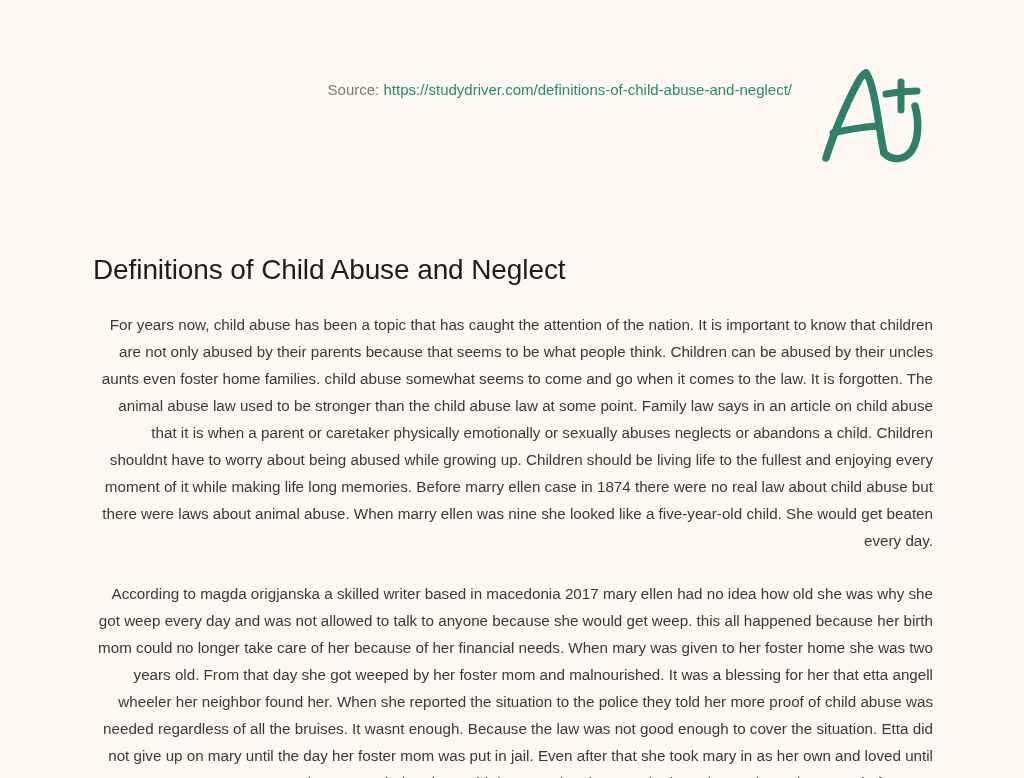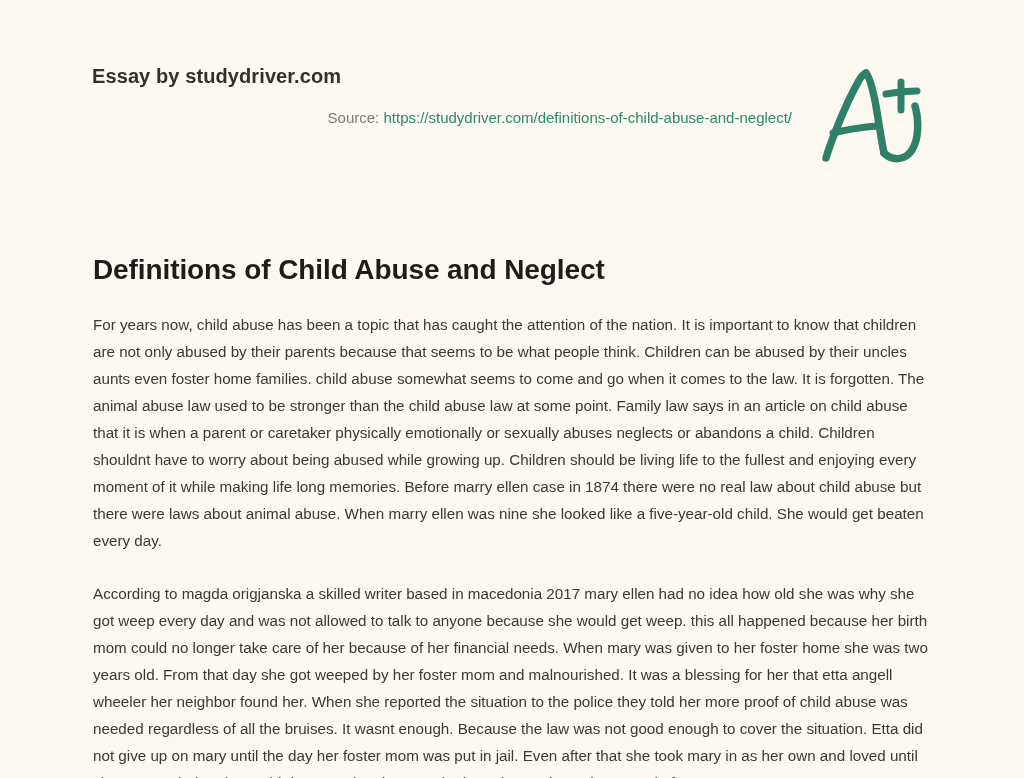--- a/index.html
+++ b/index.html
@@ -70,51 +70,50 @@
     height: 108px;
   }
 
   
   .doc-title {
     position: absolute;
     left: 93px;
     top: 252px;
     margin: 0;
     font-size: 28px;
-    font-weight: bold;
+    font-weight: normal;
     color: #1d1c1a;
     letter-spacing: -0.1px;
     line-height: 36px;
   }
 
   
   .body-copy {
     position: absolute;
     left: 93px;
     top: 311px;
     width: 840px;
   }
   .body-copy p {
     margin: 0 0 26px 0;
     font-size: 15.2px;
     line-height: 27px;
     color: #3b3936;
-    text-align: left;
+    text-align: right;
   }
   .body-copy p:last-child {
     margin-bottom: 0;
   }
 </style>
 </head>
 <body>
 
 <div class="page">
 
   <div class="header">
-    <div class="essay-by">Essay by studydriver.com</div>
     <div class="source-line">
       <span class="source-label">Source:</span>
       <span class="source-url">https://studydriver.com/definitions-of-child-abuse-and-neglect/</span>
     </div>
   </div>
 
   <div class="logo">
     <svg viewBox="0 0 120 108" xmlns="http://www.w3.org/2000/svg" aria-hidden="true">
       <g fill="none" stroke="#2f8068" stroke-linecap="round" stroke-linejoin="round">
 

